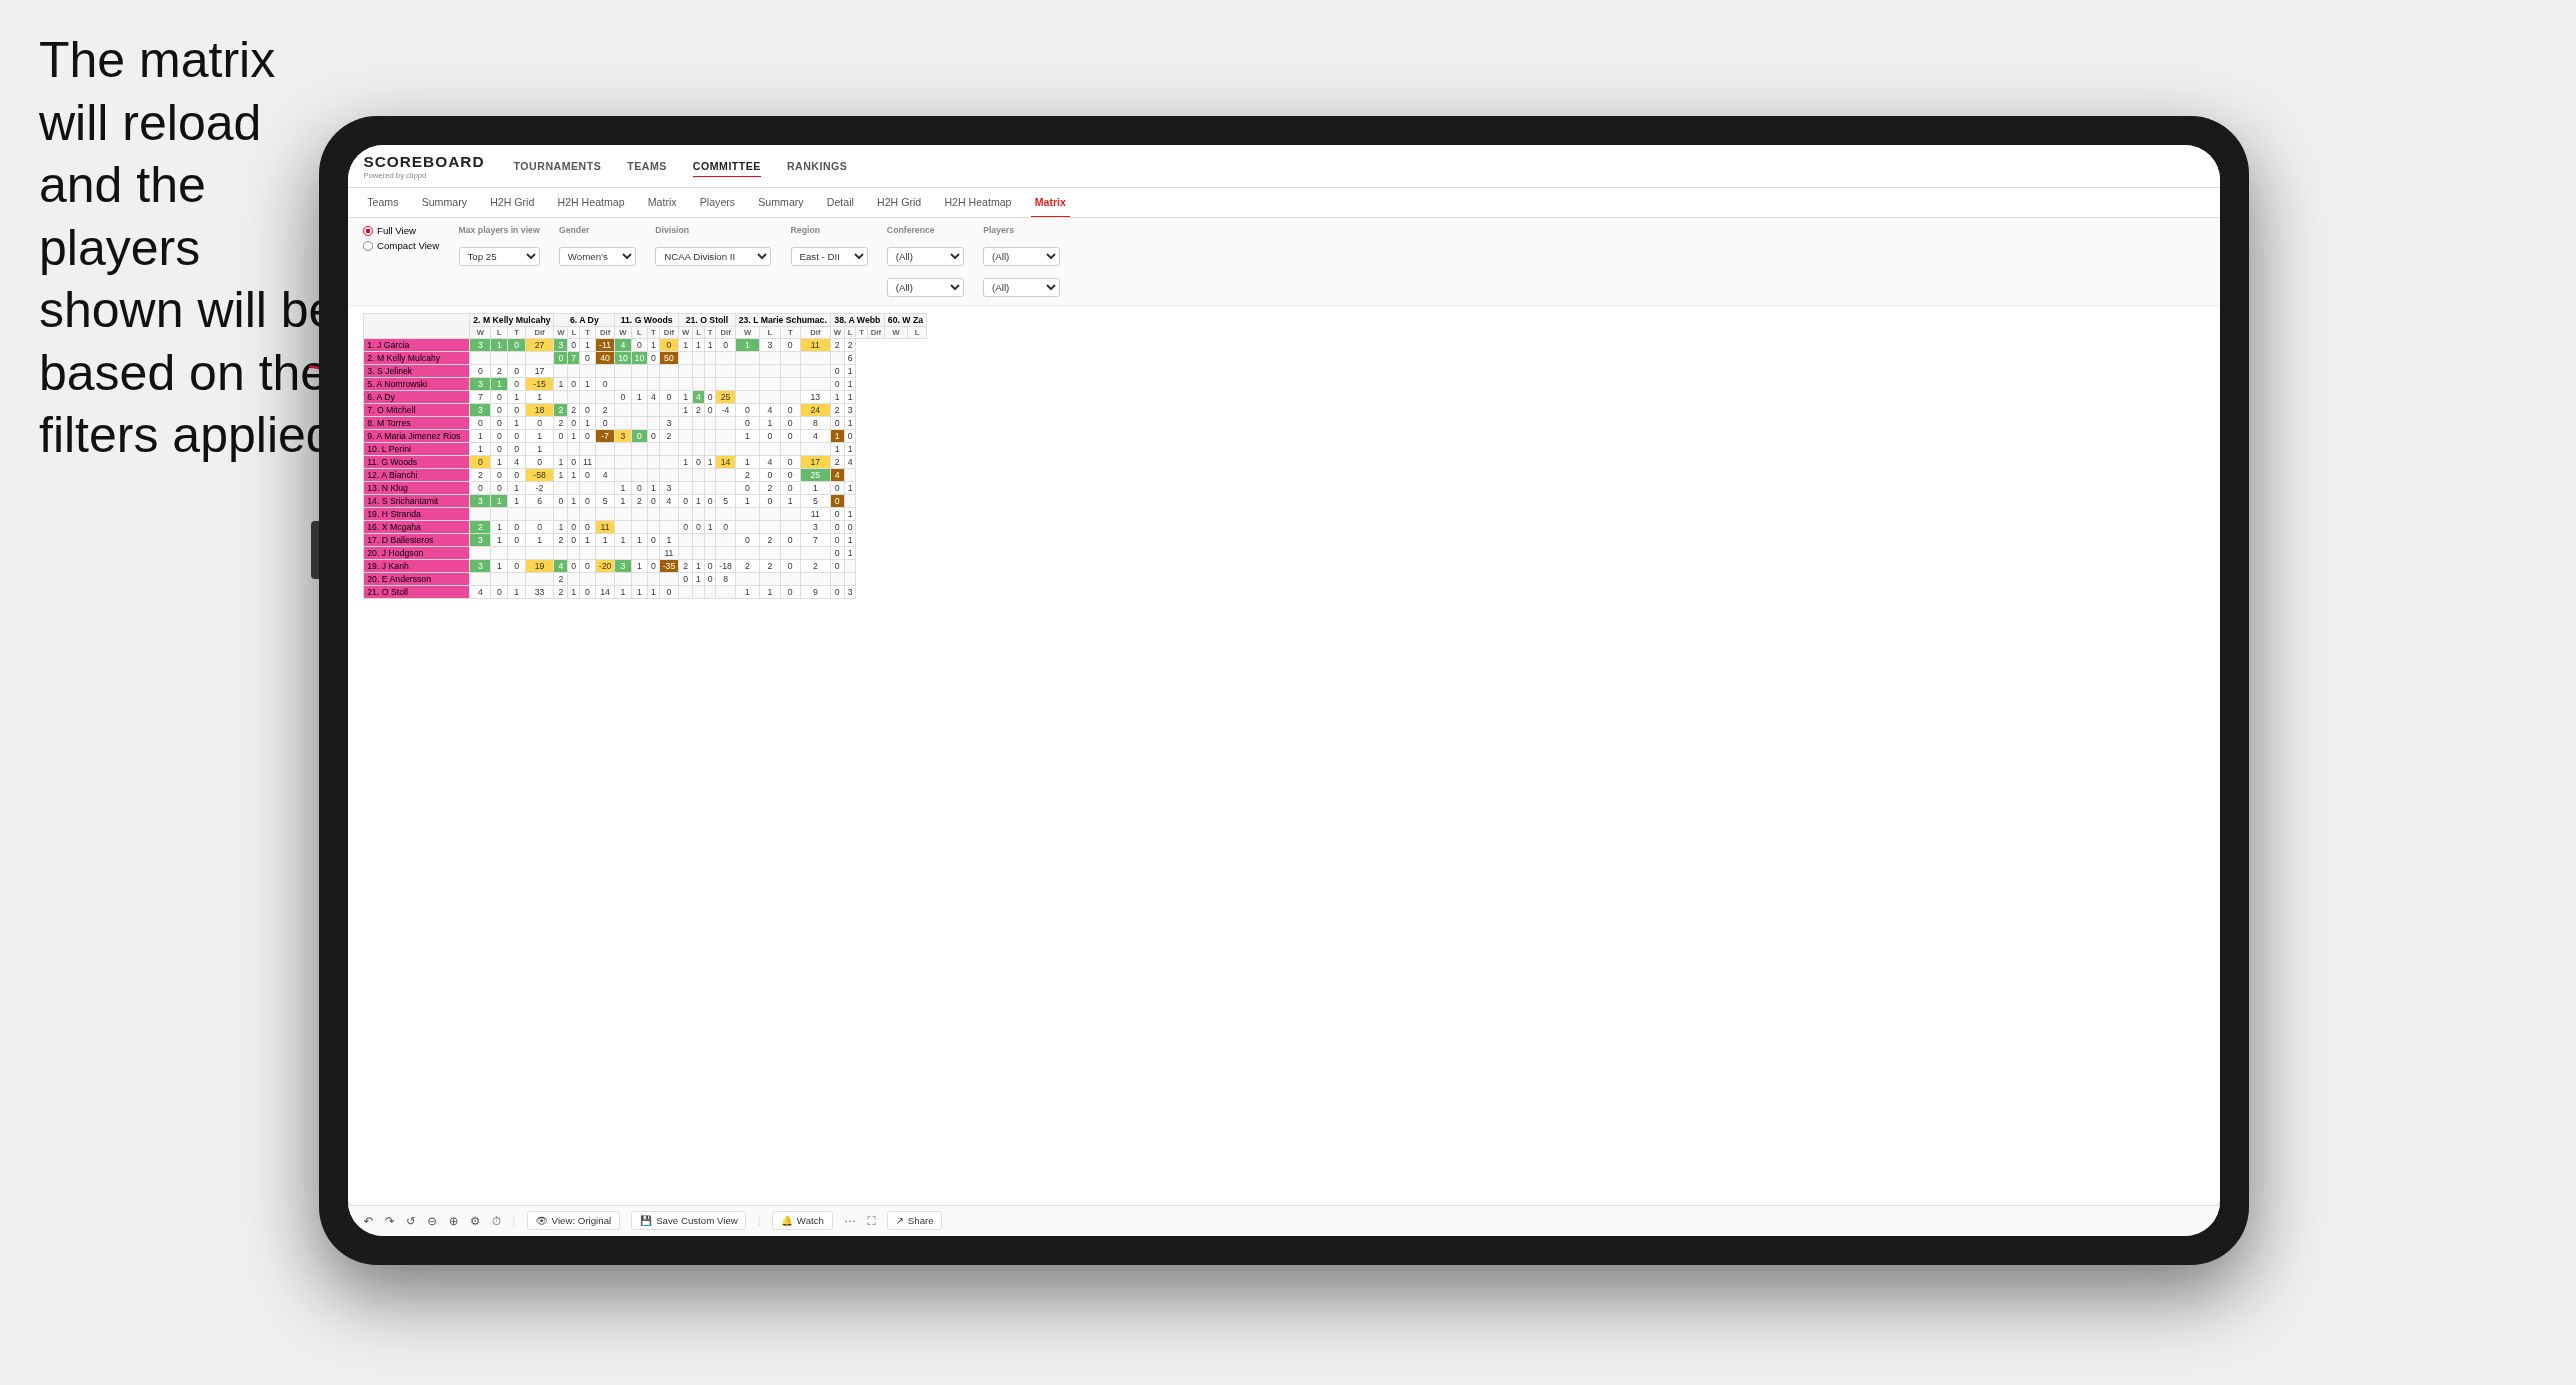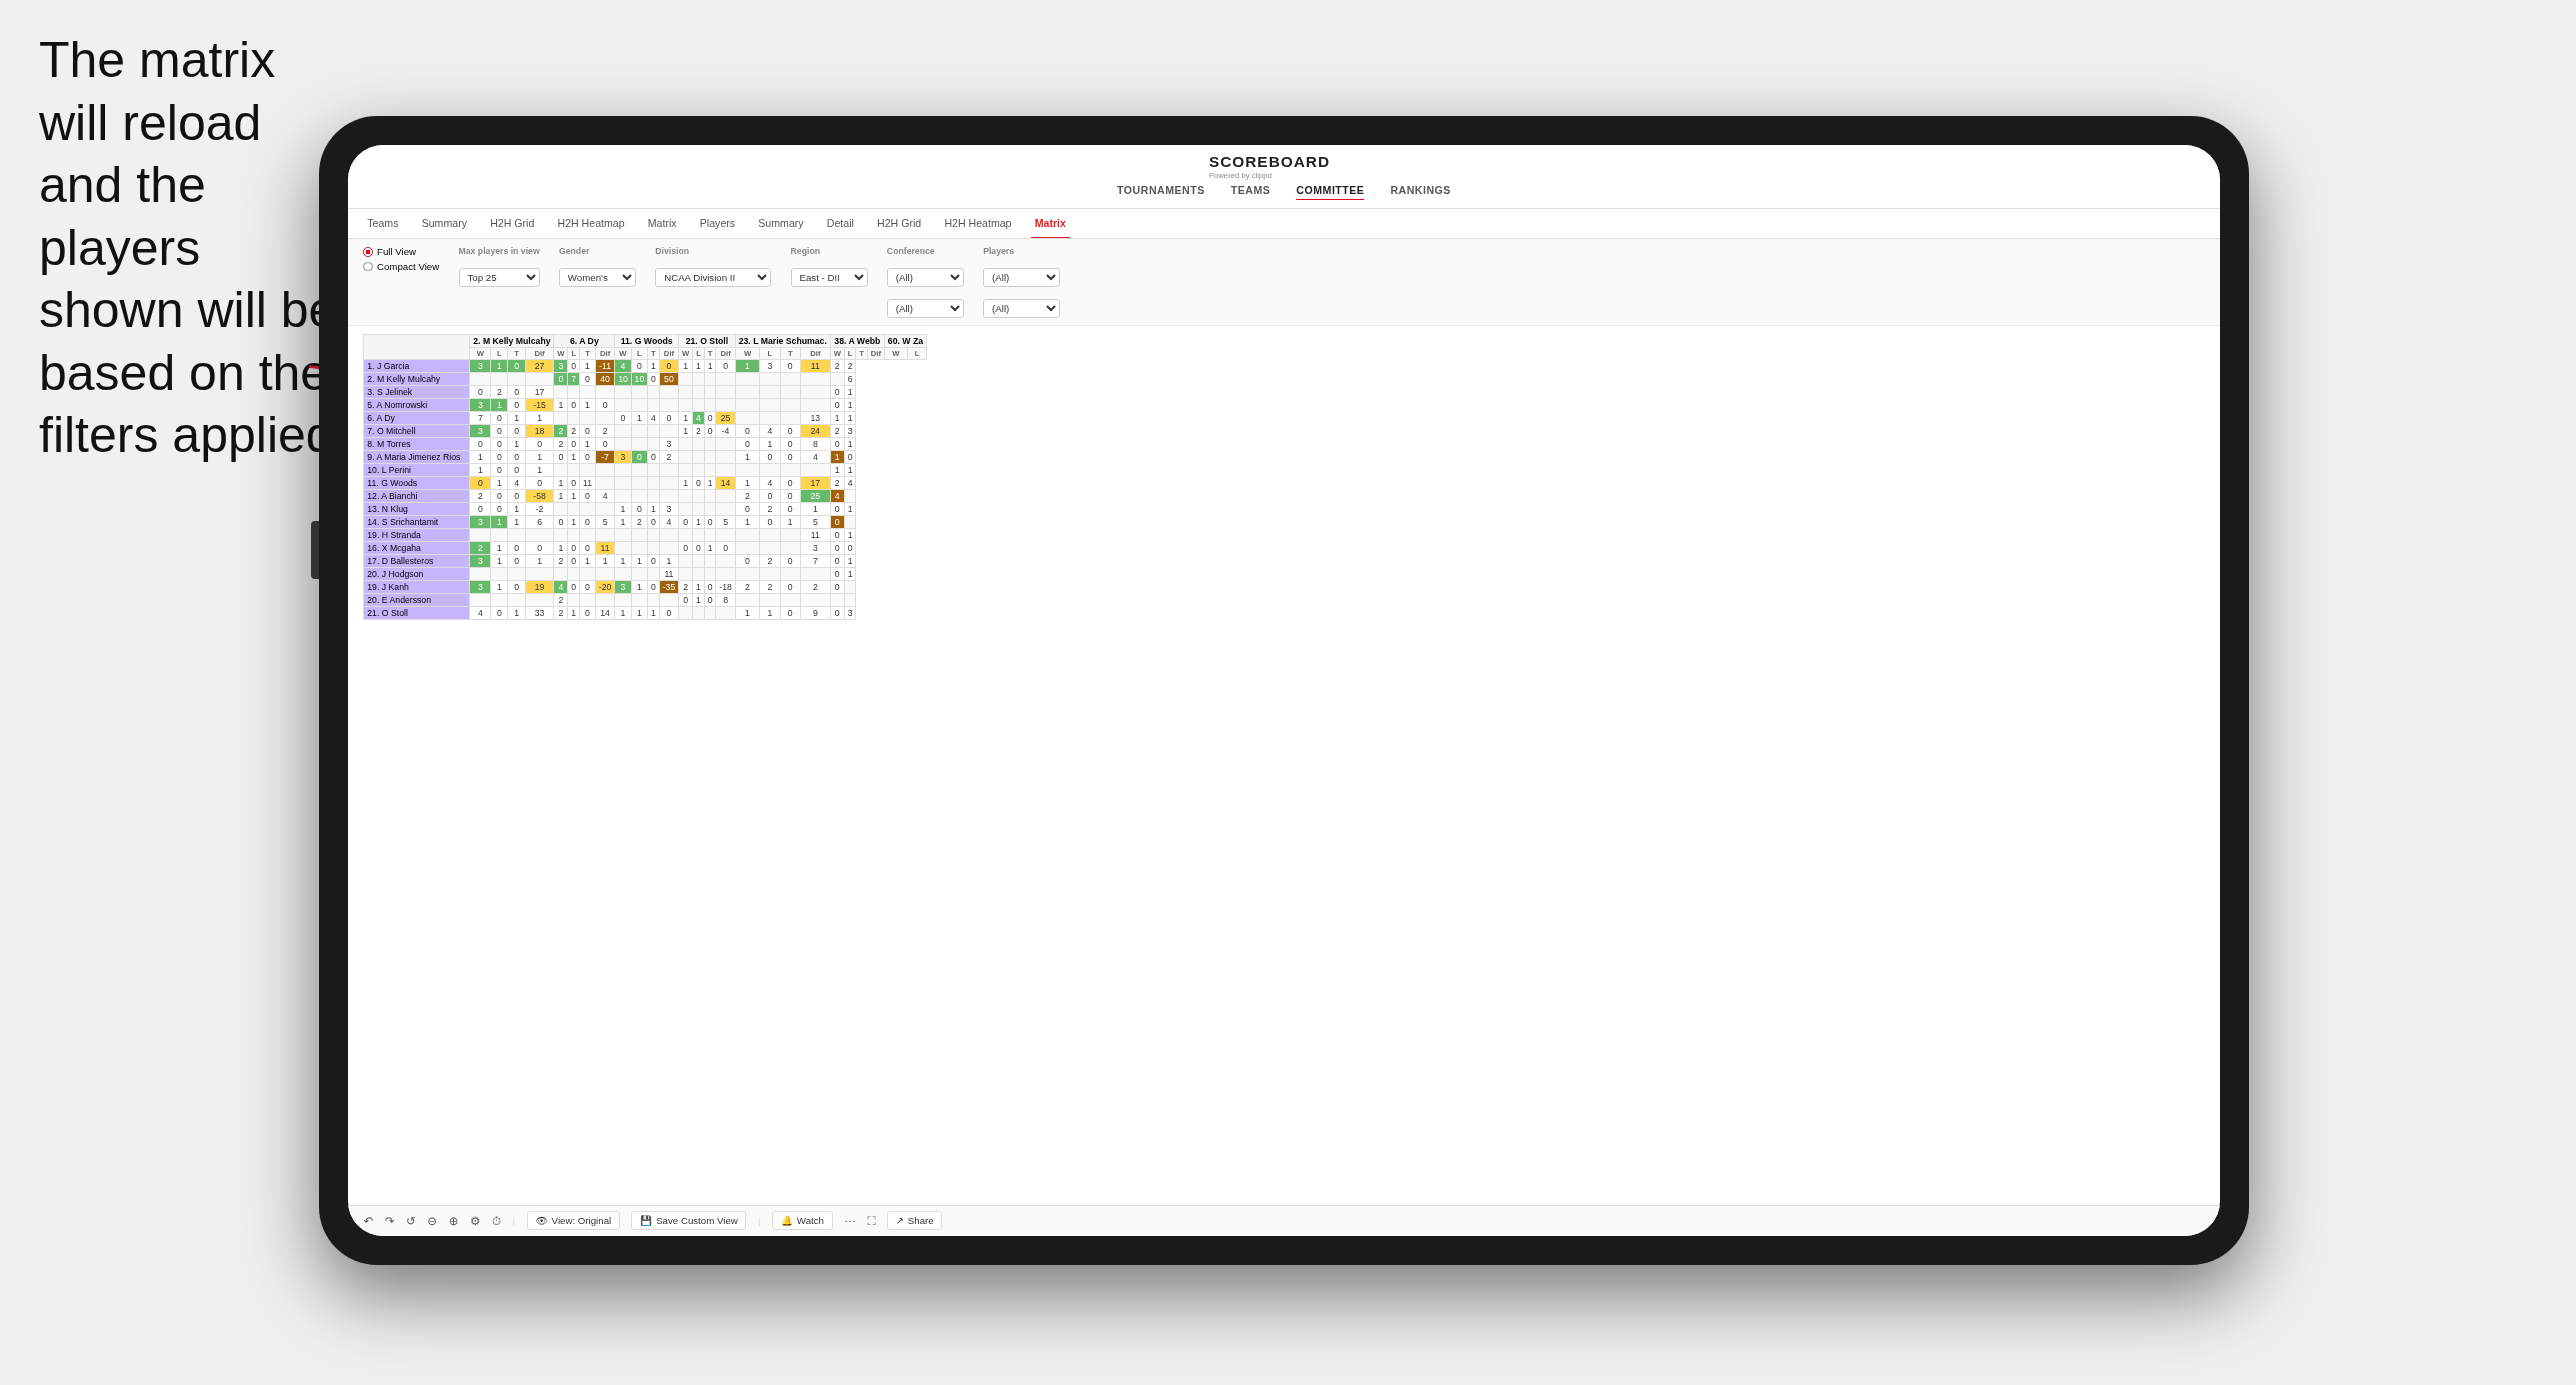--- a/index.html
+++ b/index.html
@@ -74,21 +74,20 @@
     }
 
     
     .top-nav {
       display: flex;
       align-items: center;
       padding: 7.7px 15.4px;
       border-bottom: 1px solid #ddd;
       background: #fff;
       flex-shrink: 0;
-      flex-direction: column;
     }
     .logo-area {
       display: flex;
       flex-direction: column;
       margin-right: 29px;
     }
     .logo-title {
       font-size: 15.4px;
       font-weight: 900;
       color: #222;
@@ -209,21 +208,21 @@
     }
     .matrix-table th, .matrix-table td {
       border: 1px solid #ddd;
       padding: 1px 2.9px;
       text-align: center;
     }
     .matrix-table td:first-child {
       text-align: left;
       font-weight: 500;
       min-width: 97px;
-      background: #c4b5fd;
+      background: #ec4899;
     }
 
     
     .col-header-group {
       background: #f5f5f5;
       font-weight: 700;
       font-size: 8.7px;
       border-bottom: 1px solid #ccc;
     }
     .col-sub-header {

